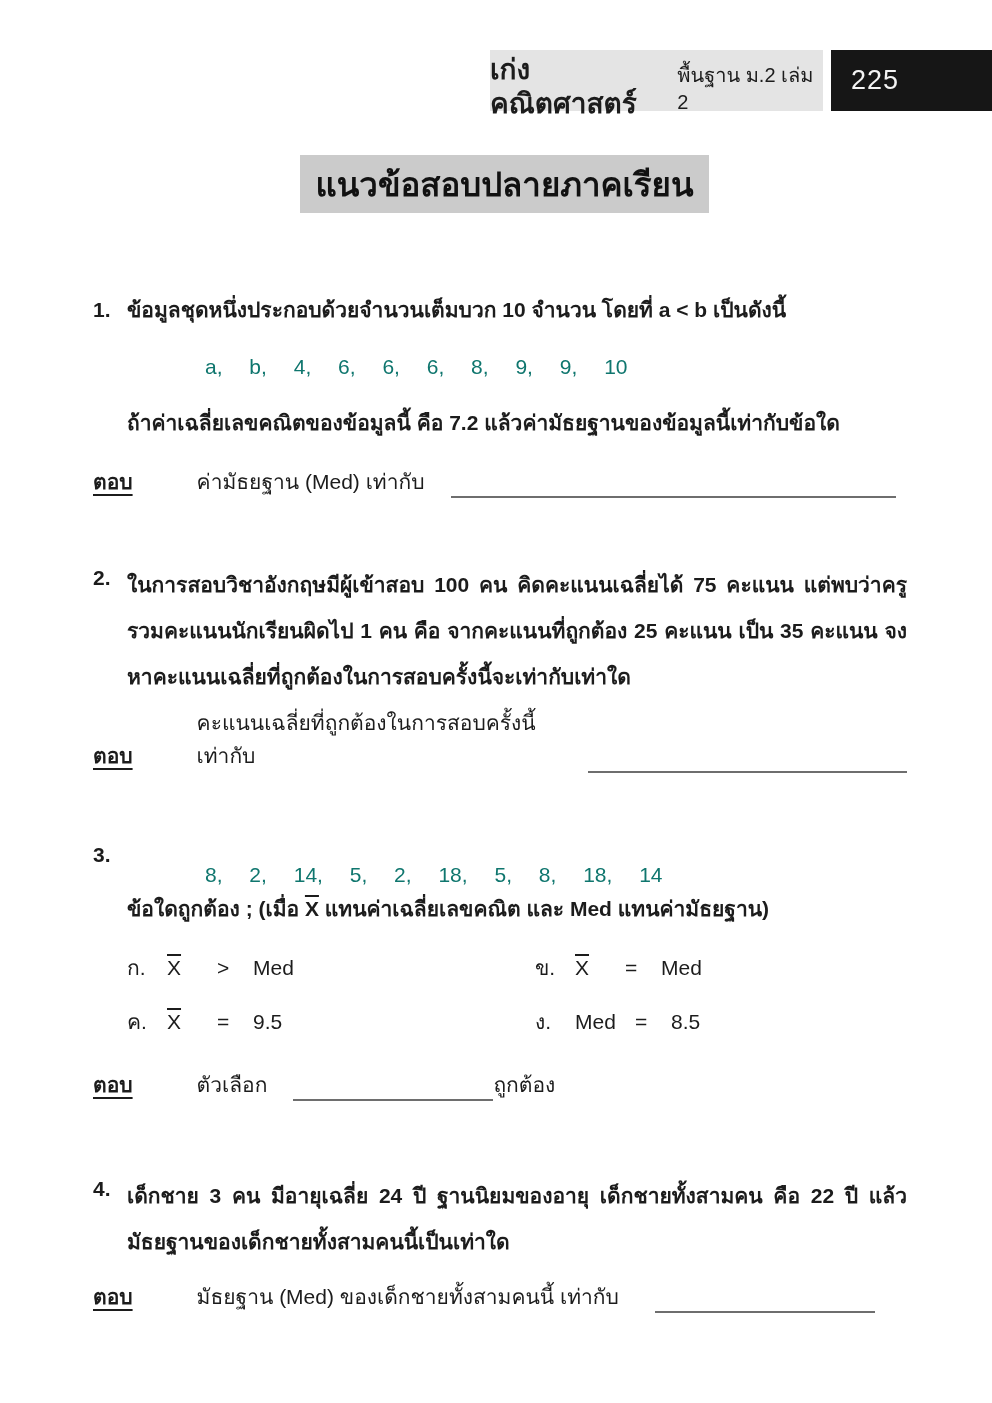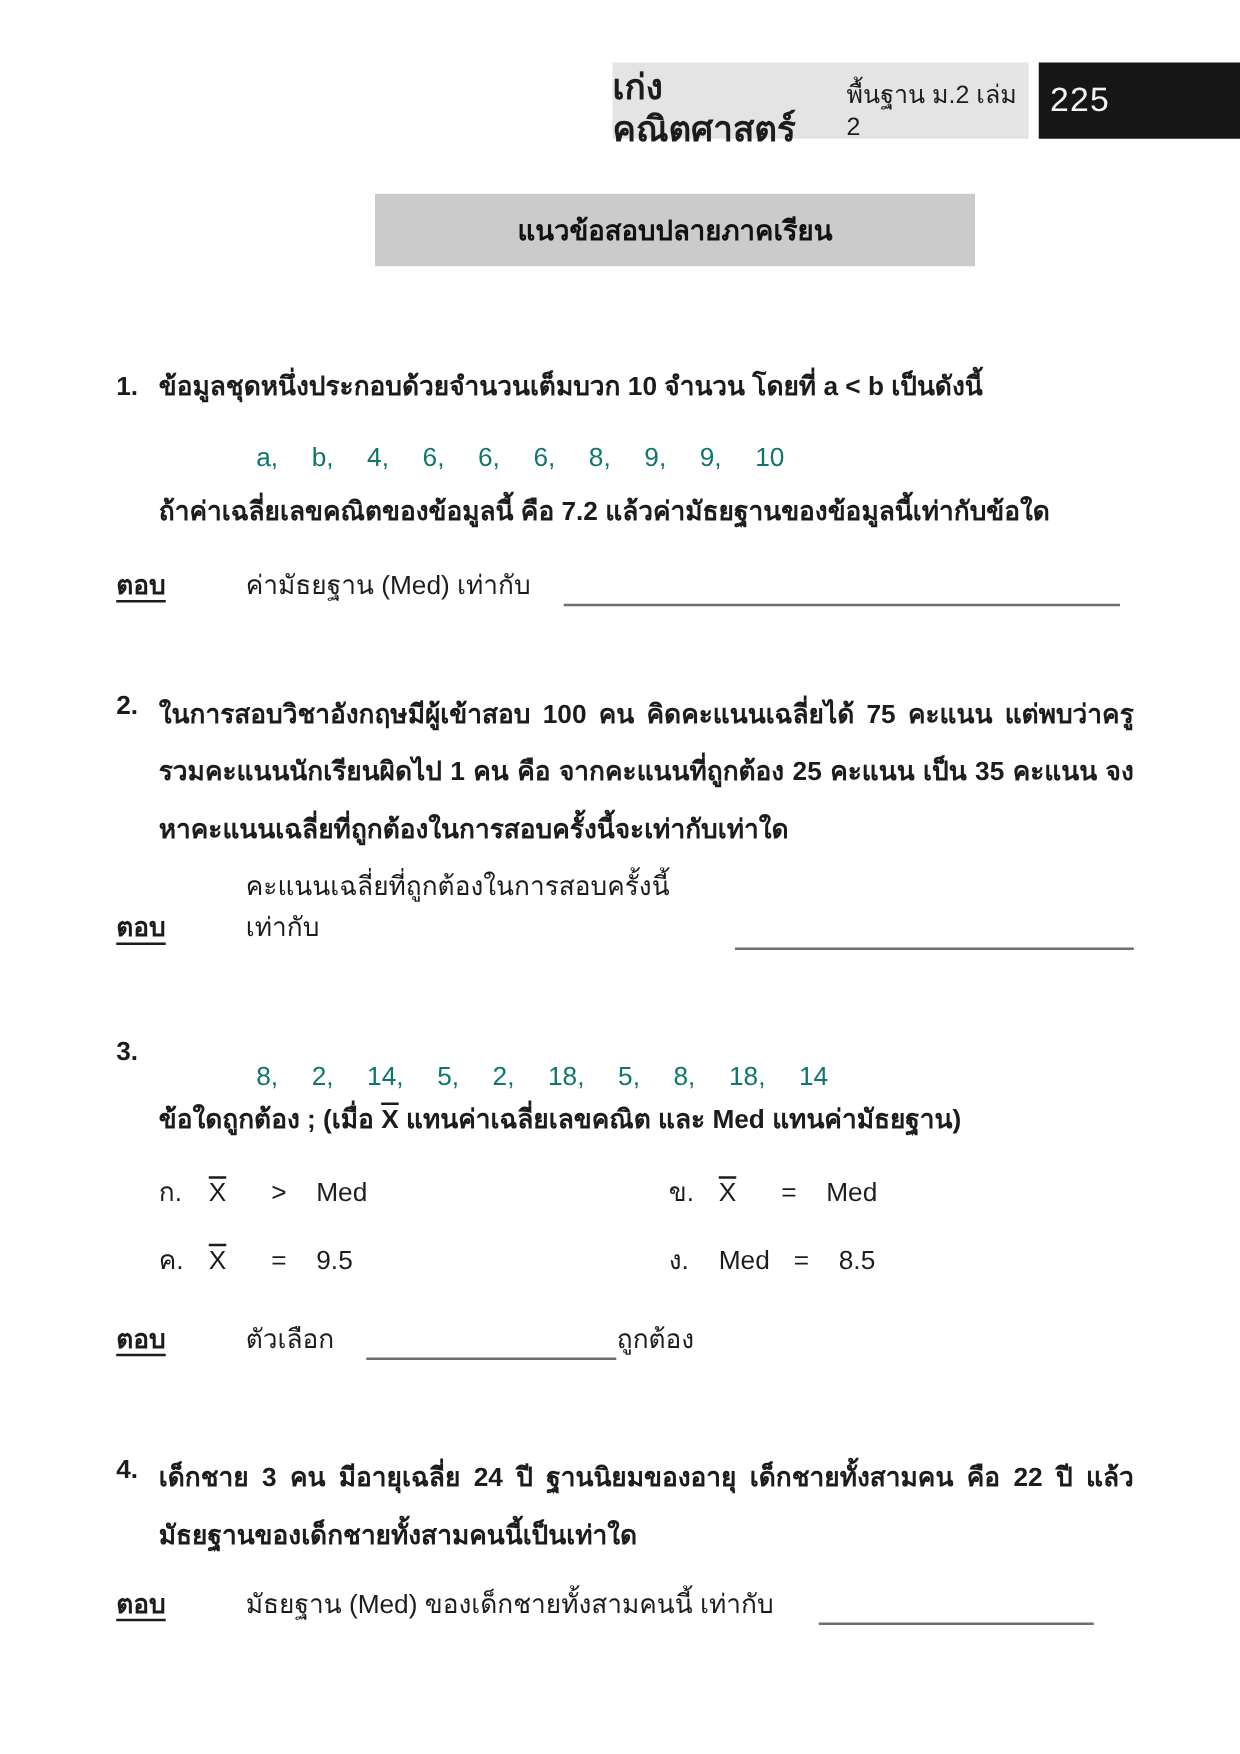--- a/index.html
+++ b/index.html
@@ -28,31 +28,31 @@
     gap: 9px; padding-top: 12px;
   }
   .header-book-title { font-size: 28px; font-weight: 700; line-height: 1.2; }
   .header-book-subtitle { font-size: 20px; font-weight: 400; }
   .header-gap { width: 8px; height: 100%; background: #ffffff; }
   .header-page-box {
     flex: 1; height: 100%;
     background: #161616;
     color: #f4f4f4;
     display: flex; align-items: center;
-    padding-left: 9px;
+    padding-left: 20px;
     font-size: 27px; letter-spacing: 1px;
   }
 
   
   .title-box {
     position: absolute;
-    top: 155px; left: 300px; width: 480px; height: 58px;
+    top: 155px; left: 300px; width: 409px; height: 58px;
     background: #cbcbcb;
     display: flex; align-items: center; justify-content: center;
-    font-size: 22px; font-weight: 700; color: #111;
+    font-size: 33px; font-weight: 700; color: #111;
   }
 
   
   .content {
     position: absolute;
     top: 268px; left: 93px; right: 85px;
     font-size: 21px; line-height: 1.55;
   }
   .instruction { font-weight: 700; }
 
@@ -94,21 +94,21 @@
     grid-template-columns: 408px auto;
     row-gap: 22px;
   }
   .choice { display: flex; align-items: flex-start; font-weight: 400; }
   .choice-label { width: 40px; flex: 0 0 40px; }
   .choice-lhs { width: 50px; flex: 0 0 50px; }
   .choice-op { width: 36px; flex: 0 0 36px; }
 
   .mt-q1 { margin-top: 26px; }
   .mt-data1 { margin-top: 24px; }
-  .mt-line2 { margin-top: 11px; }
+  .mt-line2 { margin-top: 24px; }
   .mt-ans1 { margin-top: 26px; }
   .mt-q2 { margin-top: 64px; }
   .mt-ans2 { margin-top: 8px; }
   .mt-q3 { margin-top: 66px; }
   .mt-data3 { margin-top: 20px; }
   .mt-ans3 { margin-top: 30px; }
   .mt-q4 { margin-top: 72px; }
   .mt-ans4 { margin-top: 16px; }
 </style>
 </head>

